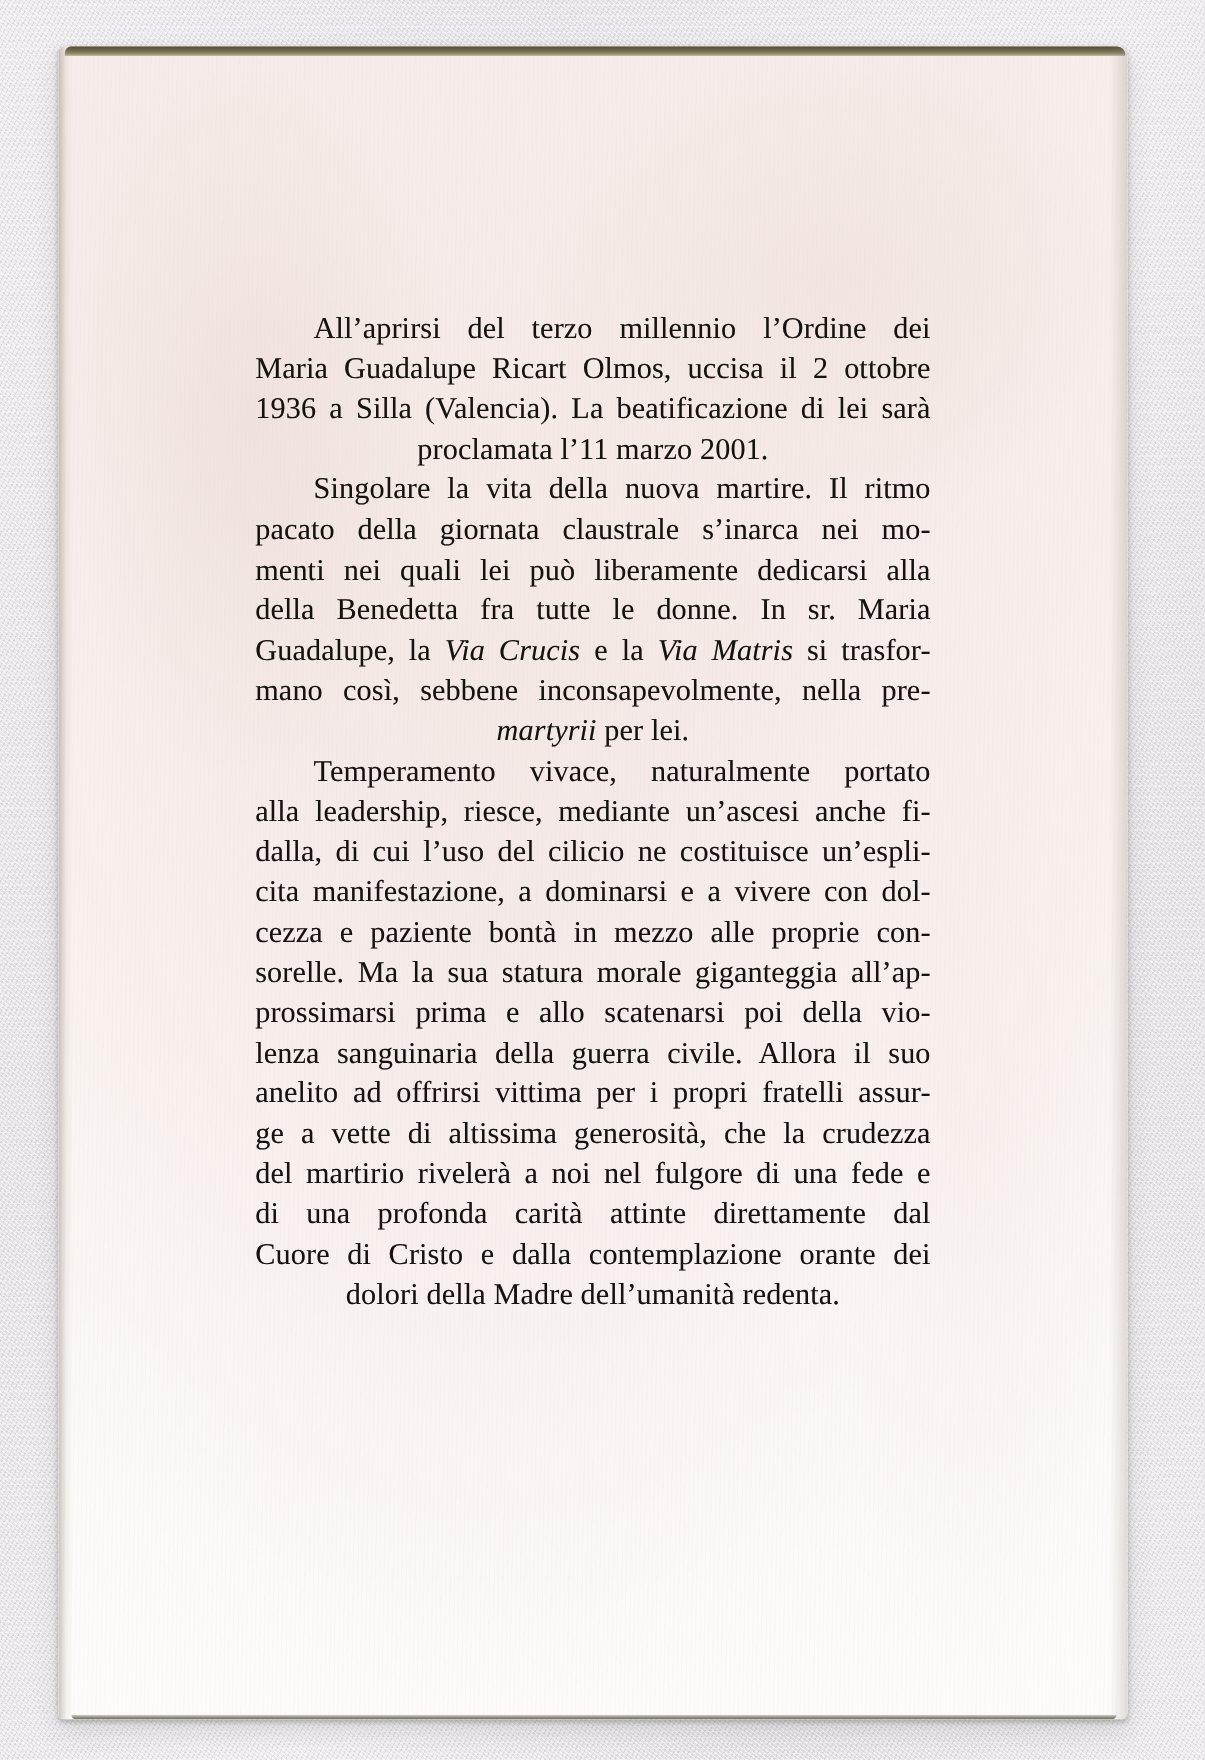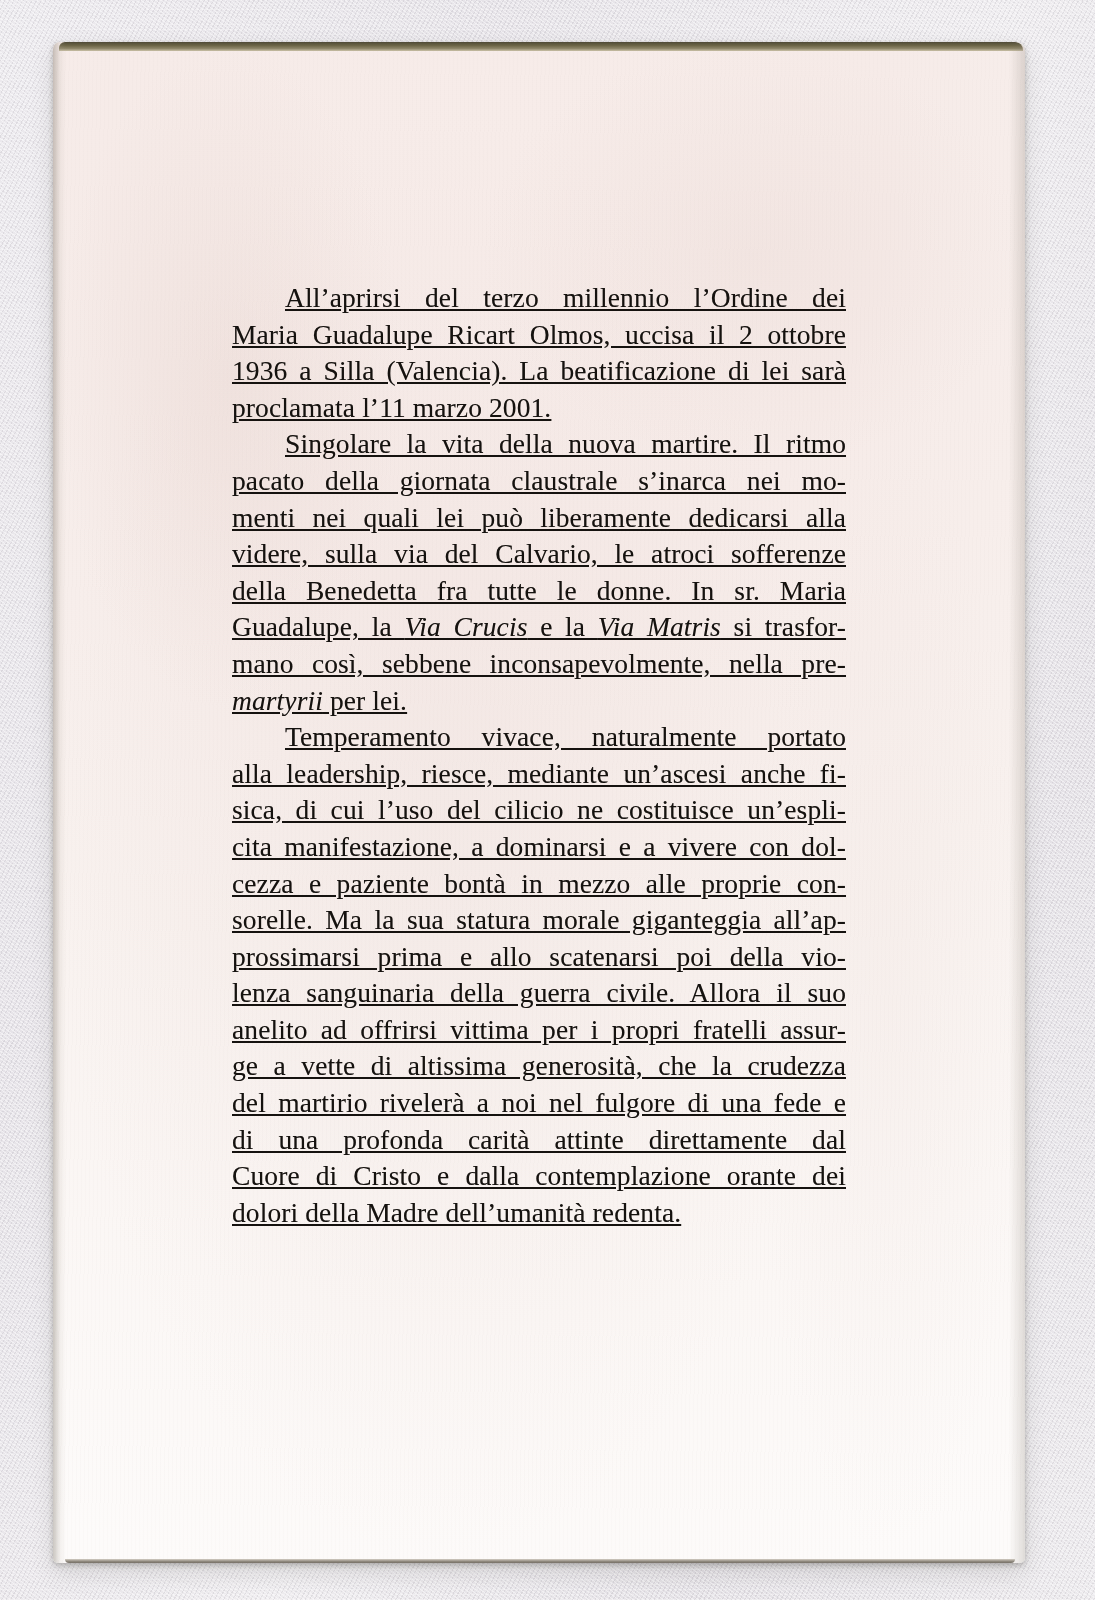--- a/index.html
+++ b/index.html
@@ -101,25 +101,26 @@
   #textblock {
     position: absolute;
     left: 179px;   
     top: 238px;    
     width: 614px;
     color: #15120f;
     font-size: 27.5px;
     line-height: 36.6px;
     letter-spacing: .1px;
   }
-  .para { margin: 0; text-decoration: underline; }
+  .para { margin: 0; }
   .line {
     display: block;
     white-space: pre;
     text-shadow: 0 0 .5px rgba(20,16,12,.30);
+    text-align: center;
   }
   
   .j {
     text-align: justify;
     text-align-last: justify;
     white-space: normal;
   }
   .indent { padding-left: 53px; }
   .it { font-style: italic; }
 </style>
@@ -141,31 +142,30 @@
         <span class="line j indent">All’aprirsi del terzo millennio l’Ordine dei</span>
         <span class="line j">Maria Guadalupe Ricart Olmos, uccisa il 2 ottobre</span>
         <span class="line j">1936 a Silla (Valencia). La beatificazione di lei sarà</span>
         <span class="line">proclamata l’11 marzo 2001.</span>
       </p>
 
       <p class="para">
         <span class="line j indent">Singolare la vita della nuova martire. Il ritmo</span>
         <span class="line j">pacato della giornata claustrale s’inarca nei mo-</span>
         <span class="line j">menti nei quali lei può liberamente dedicarsi alla</span>
-        <span class="line j">videre, sulla via del Calvario, le atroci sofferenze</span>
         <span class="line j">della Benedetta fra tutte le donne. In sr. Maria</span>
         <span class="line j"><span>Guadalupe, la </span><span class="it">Via Crucis</span><span> e la </span><span class="it">Via Matris</span><span> si trasfor-</span></span>
         <span class="line j">mano così, sebbene inconsapevolmente, nella pre-</span>
         <span class="line"><span class="it">martyrii</span><span> per lei.</span></span>
       </p>
 
       <p class="para">
         <span class="line j indent">Temperamento vivace, naturalmente portato</span>
         <span class="line j">alla leadership, riesce, mediante un’ascesi anche fi-</span>
-        <span class="line j">sica, di cui l’uso del cilicio ne costituisce un’espli-</span>
+        <span class="line j">dalla, di cui l’uso del cilicio ne costituisce un’espli-</span>
         <span class="line j">cita manifestazione, a dominarsi e a vivere con dol-</span>
         <span class="line j">cezza e paziente bontà in mezzo alle proprie con-</span>
         <span class="line j">sorelle. Ma la sua statura morale giganteggia all’ap-</span>
         <span class="line j">prossimarsi prima e allo scatenarsi poi della vio-</span>
         <span class="line j">lenza sanguinaria della guerra civile. Allora il suo</span>
         <span class="line j">anelito ad offrirsi vittima per i propri fratelli assur-</span>
         <span class="line j">ge a vette di altissima generosità, che la crudezza</span>
         <span class="line j">del martirio rivelerà a noi nel fulgore di una fede e</span>
         <span class="line j">di una profonda carità attinte direttamente dal</span>
         <span class="line j">Cuore di Cristo e dalla contemplazione orante dei</span>

